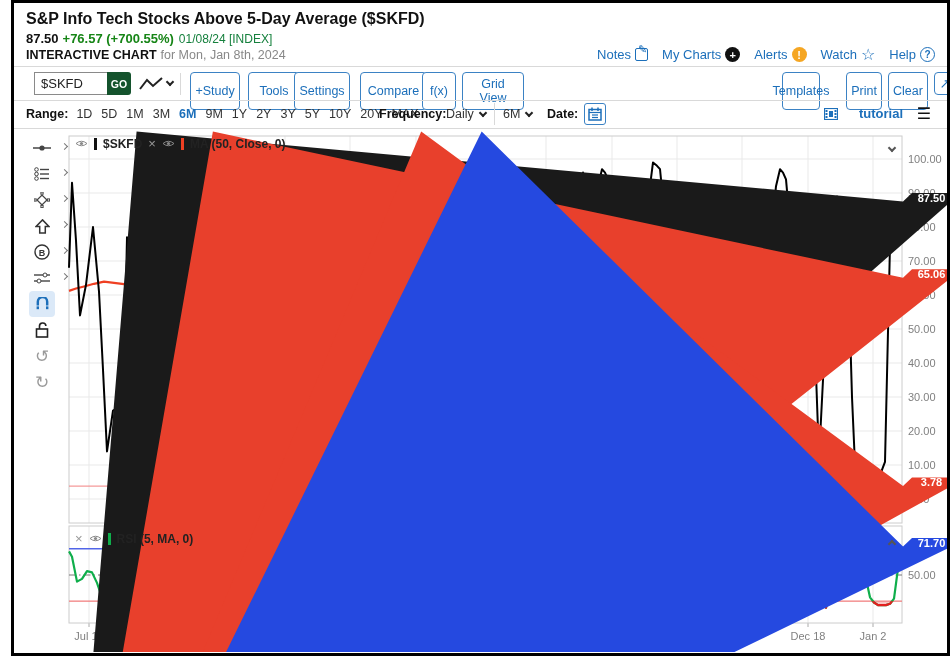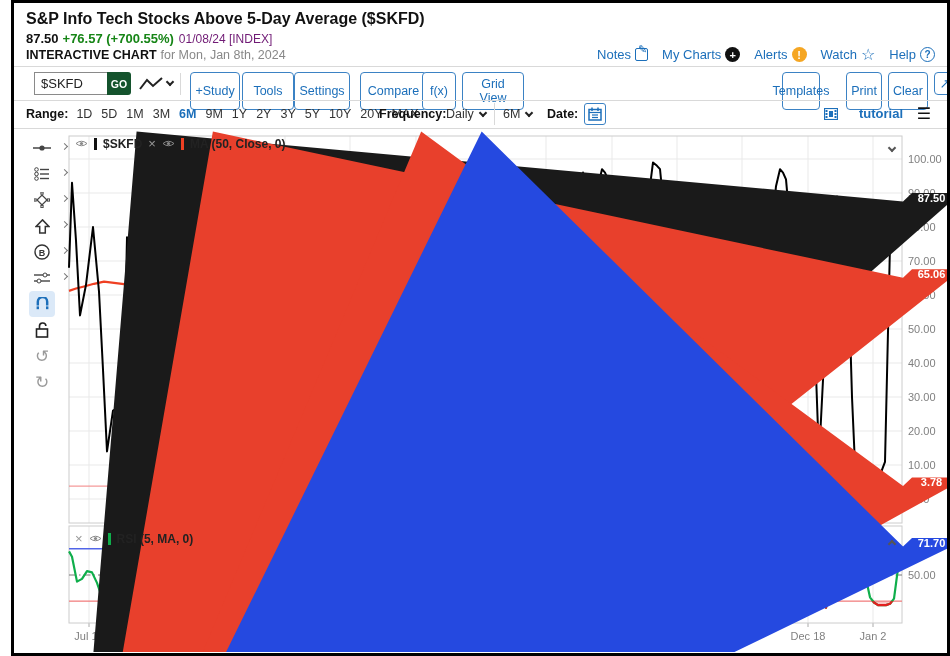--- a/index.html
+++ b/index.html
@@ -5,21 +5,21 @@
   * { box-sizing: border-box; margin: 0; padding: 0; }
   html,body { width: 950px; height: 656px; }
   body { font-family: "Liberation Sans", sans-serif; background:#fff; position:relative; }
   .frame { position:absolute; inset:0; border:3px solid #000; background:#fff; overflow:hidden;margin-left:11px; }
 
   
   .title { position:absolute; left:12px; top:7px; font-size:16px; font-weight:bold; color:#111; }
   .price-row { position:absolute; left:12px; top:28px; font-size:13px; }
   .price-row .px { font-weight:bold; color:#111; }
   .price-row .chg { font-weight:bold; color:#168516; margin-left:4px; }
-  .price-row .meta { color:#701a75; margin-left:5px; font-size:12px; }
+  .price-row .meta { color:#15803d; margin-left:5px; font-size:12px; }
   .ichart-row { position:absolute; left:12px; top:45px; font-size:12.5px; }
   .ichart-row .ic { font-weight:bold; color:#111; }
   .ichart-row .sub { color:#888; margin-left:4px; }
 
   .links-row { position:absolute; top:44px; right:12px; display:flex; gap:14px; align-items:flex-start; font-size:13px; }
   .links-row .lnk { color:#1c6fba; display:flex; align-items:center; gap:4px; cursor:pointer; }
   .ico-note { display:inline-block; width:13px; height:13px; border:1.5px solid #1c6fba; border-radius:2px; position:relative; }
   .ico-note::after { content:"✎"; position:absolute; left:2px; top:-6px; font-size:11px; color:#1c6fba; }
   .ico-circle { display:inline-flex; width:15px; height:15px; border-radius:50%; align-items:center; justify-content:center; font-size:11px; font-weight:bold; color:#fff; }
   .ico-plus { background:#111; }
@@ -113,21 +113,21 @@
   <div class="hr" style="top:63px"></div>
 
   <input class="sym-input" value="$SKFD" style="">
   <button class="go-btn">GO</button>
   <svg class="charttype" viewBox="0 0 26 16">
       <polyline points="2,13 9,4 15,10 24,2" fill="none" stroke="#222" stroke-width="2"></polyline>
     </svg>
   <span class="chev charttype-chev"></span>
   <div class="vsep" style="left:166px; top:70px; height:22px"></div>
   <button class="tb-btn" style="left:176px; width:50px">+Study</button>
-  <button class="tb-btn" style="left:228px; width:52px">Tools</button>
+  <button class="tb-btn" style="left:234px; width:52px">Tools</button>
   <button class="tb-btn" style="left:280px; width:56px">Settings</button>
   <button class="tb-btn" style="left:346px; width:67px">Compare</button>
   <button class="tb-btn" style="left:408px; width:34px">f(x)</button>
   <button class="tb-btn" style="left:448px; width:62px">Grid View</button>
   <button class="tb-btn" style="left:768px; width:38px">Templates</button>
   <button class="tb-btn" style="left:832px; width:36px">Print</button>
   <button class="tb-btn" style="left:874px; width:40px">Clear</button>
   <button class="tb-btn arrow-btn" style="left:920px; width:22px; padding:0">
       <span>↗</span>
     </button>

